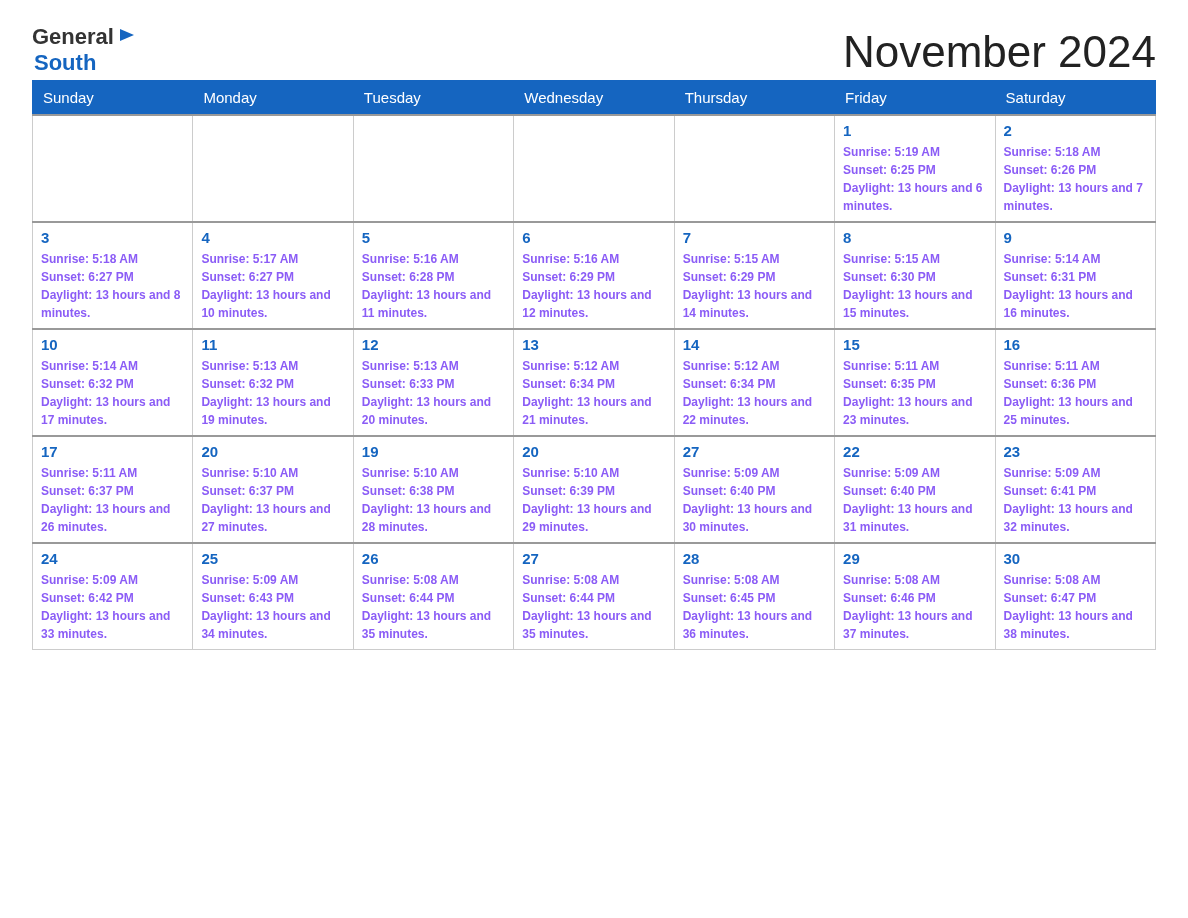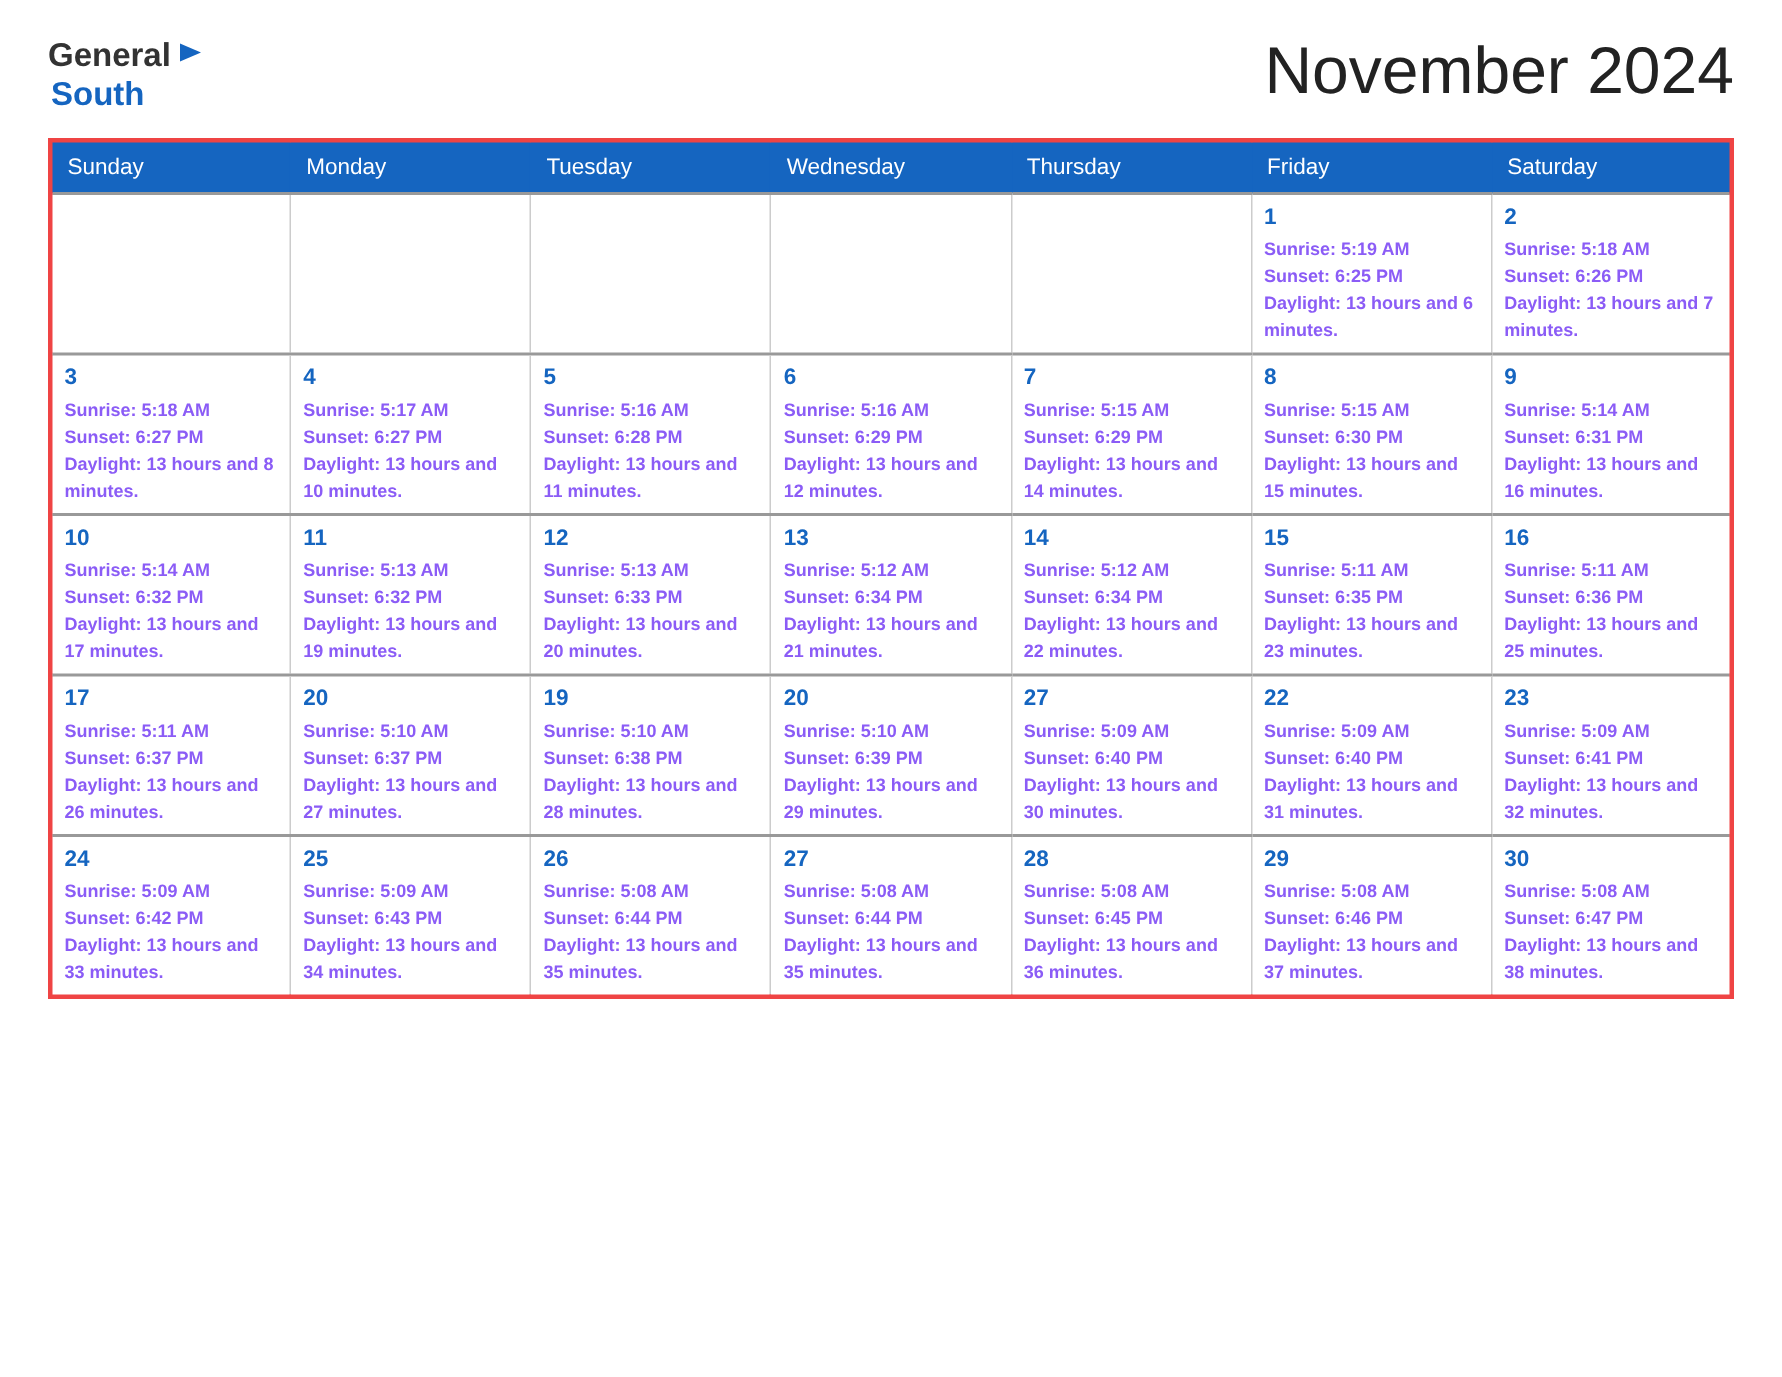--- a/index.html
+++ b/index.html
@@ -6,23 +6,23 @@
     body {
       font-family: Arial, sans-serif;
       background: #fff;
       color: #333;
       padding: 24px 32px;
       width: 1188px;
       min-height: 918px;
     }
     .header-row {
       display: flex;
-      align-items: flex-start;
+      align-items: flex-end;
       justify-content: space-between;
-      margin-bottom: 16px;
+      margin-bottom: 4px;
     }
     .logo-text-general {
       font-size: 22px;
       font-weight: bold;
       color: #333;
     }
     .title-area {
       text-align: right;
     }
     .page-title {
@@ -32,21 +32,21 @@
       line-height: 1.1;
     }
     .subtitle {
       font-size: 20px;
       color: #555;
       margin-top: 4px;
     }
     .calendar {
       width: 100%;
       border-collapse: collapse;
-      border: 3px solid #ef4444;
+      border: 1px solid #ef4444;
     }
     .calendar th {
       background-color: #1565c0;
       color: #fff;
       font-size: 15px;
       font-weight: normal;
       padding: 8px 10px;
       text-align: left;
       border: 1px solid #1565c0;
     }

